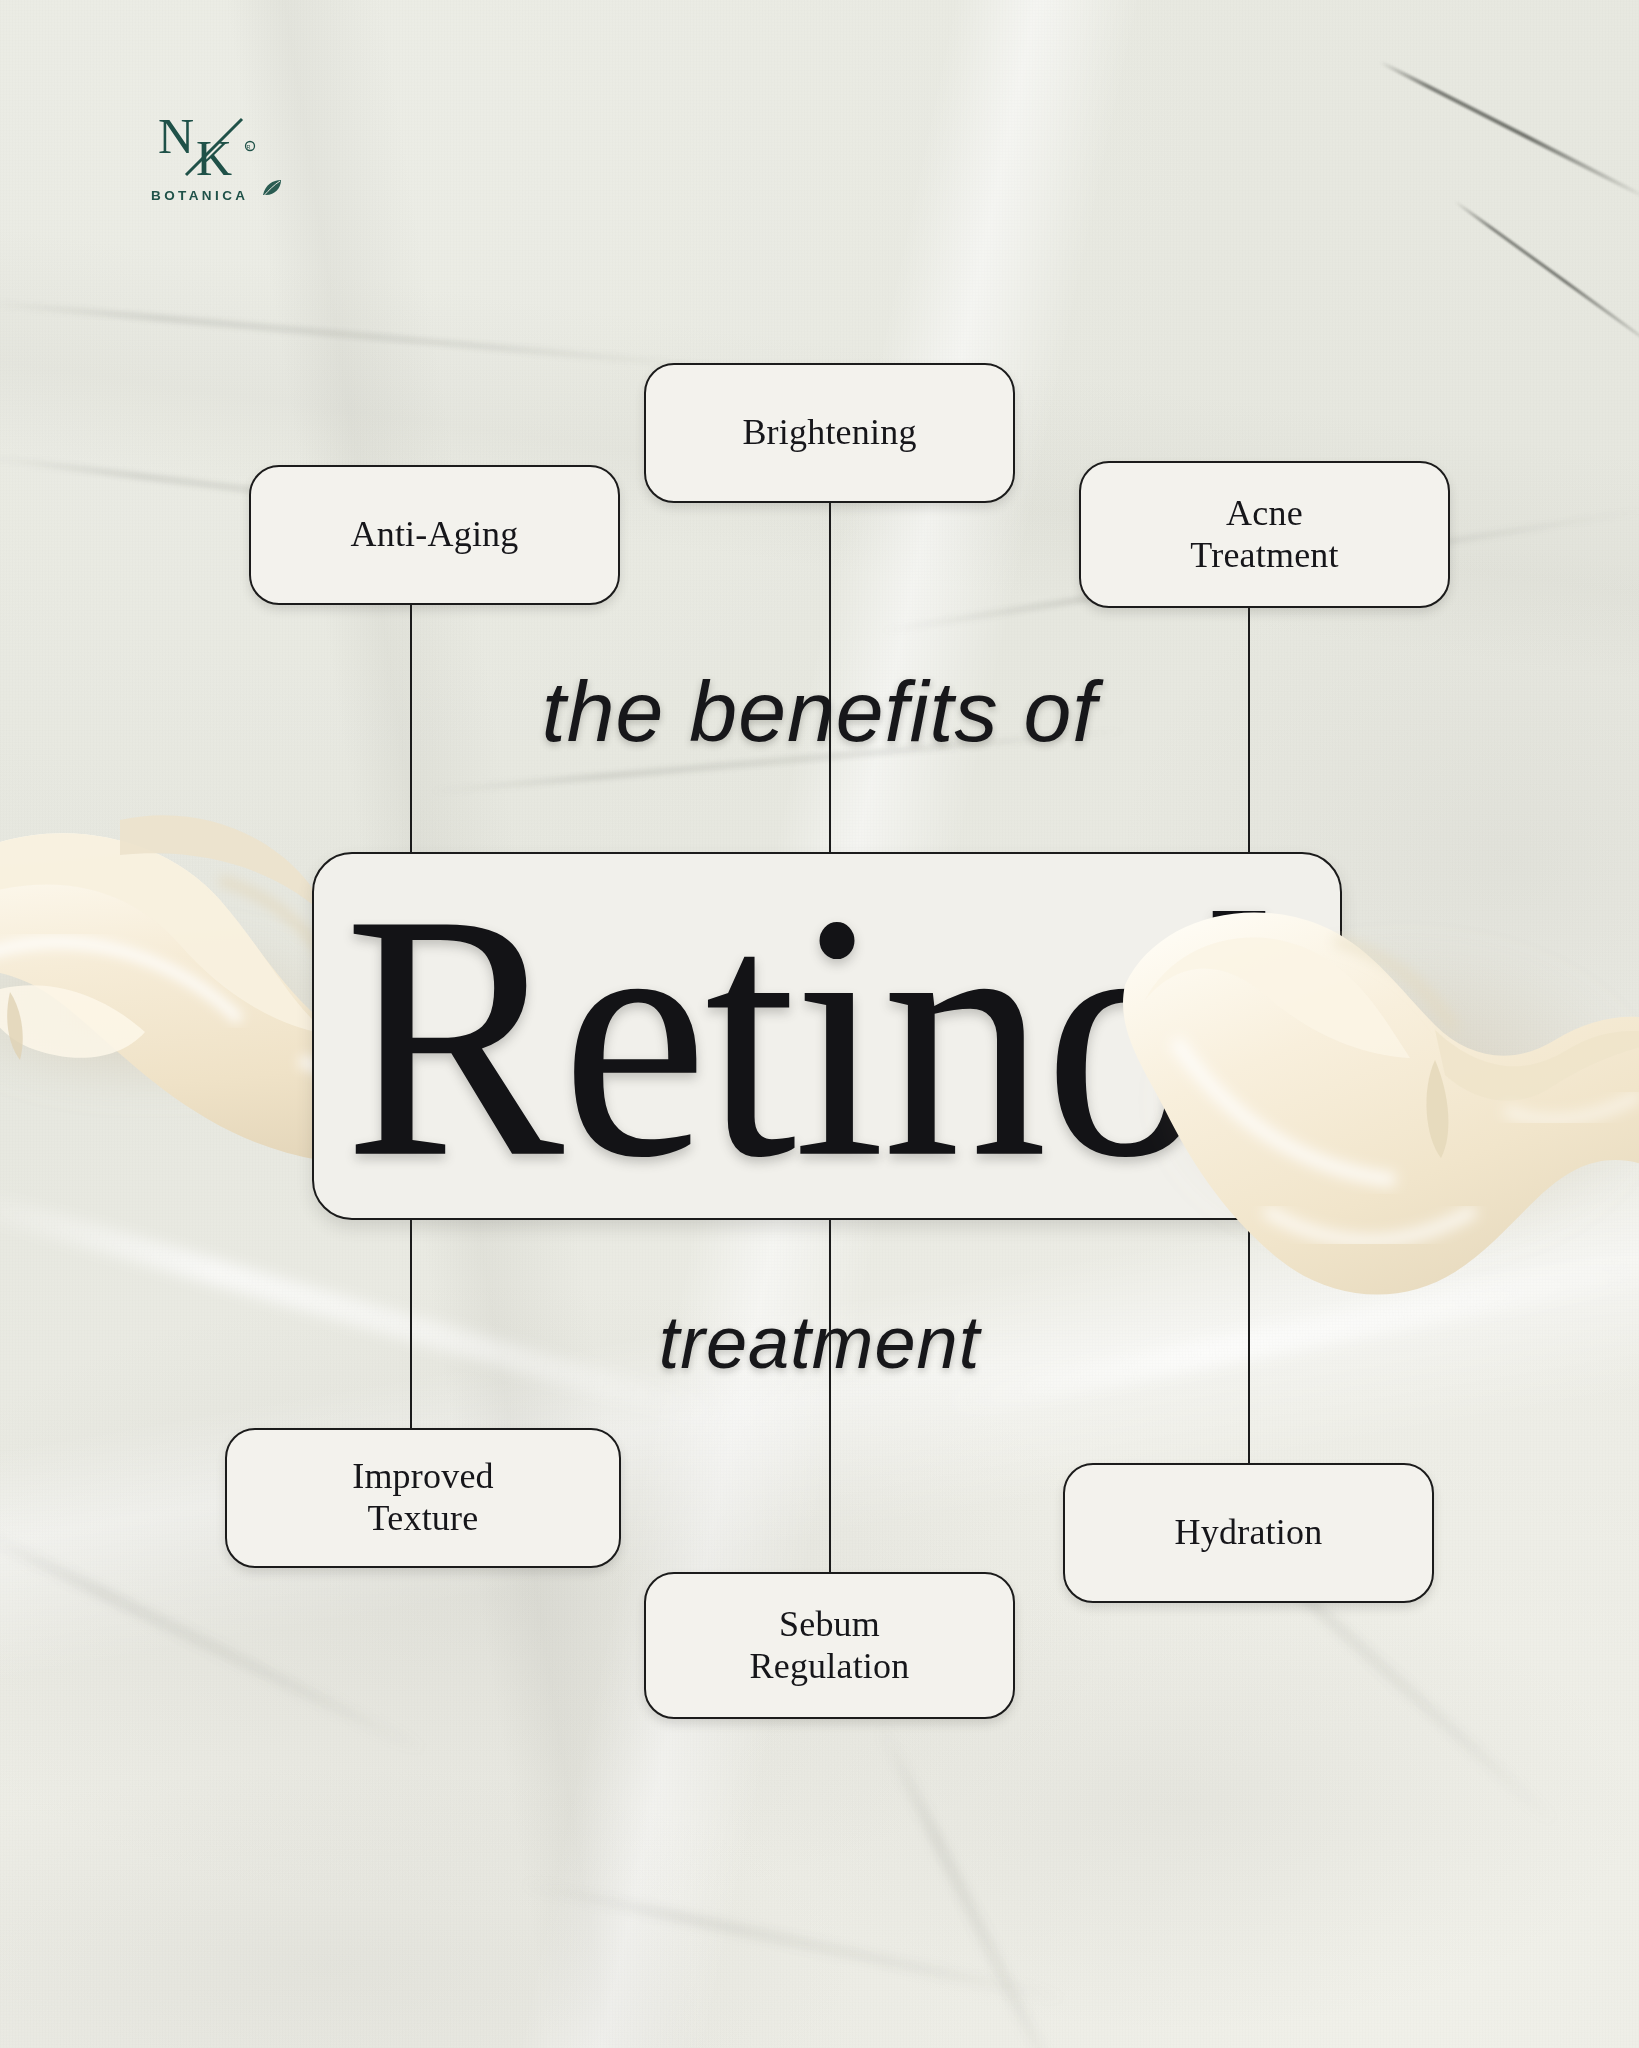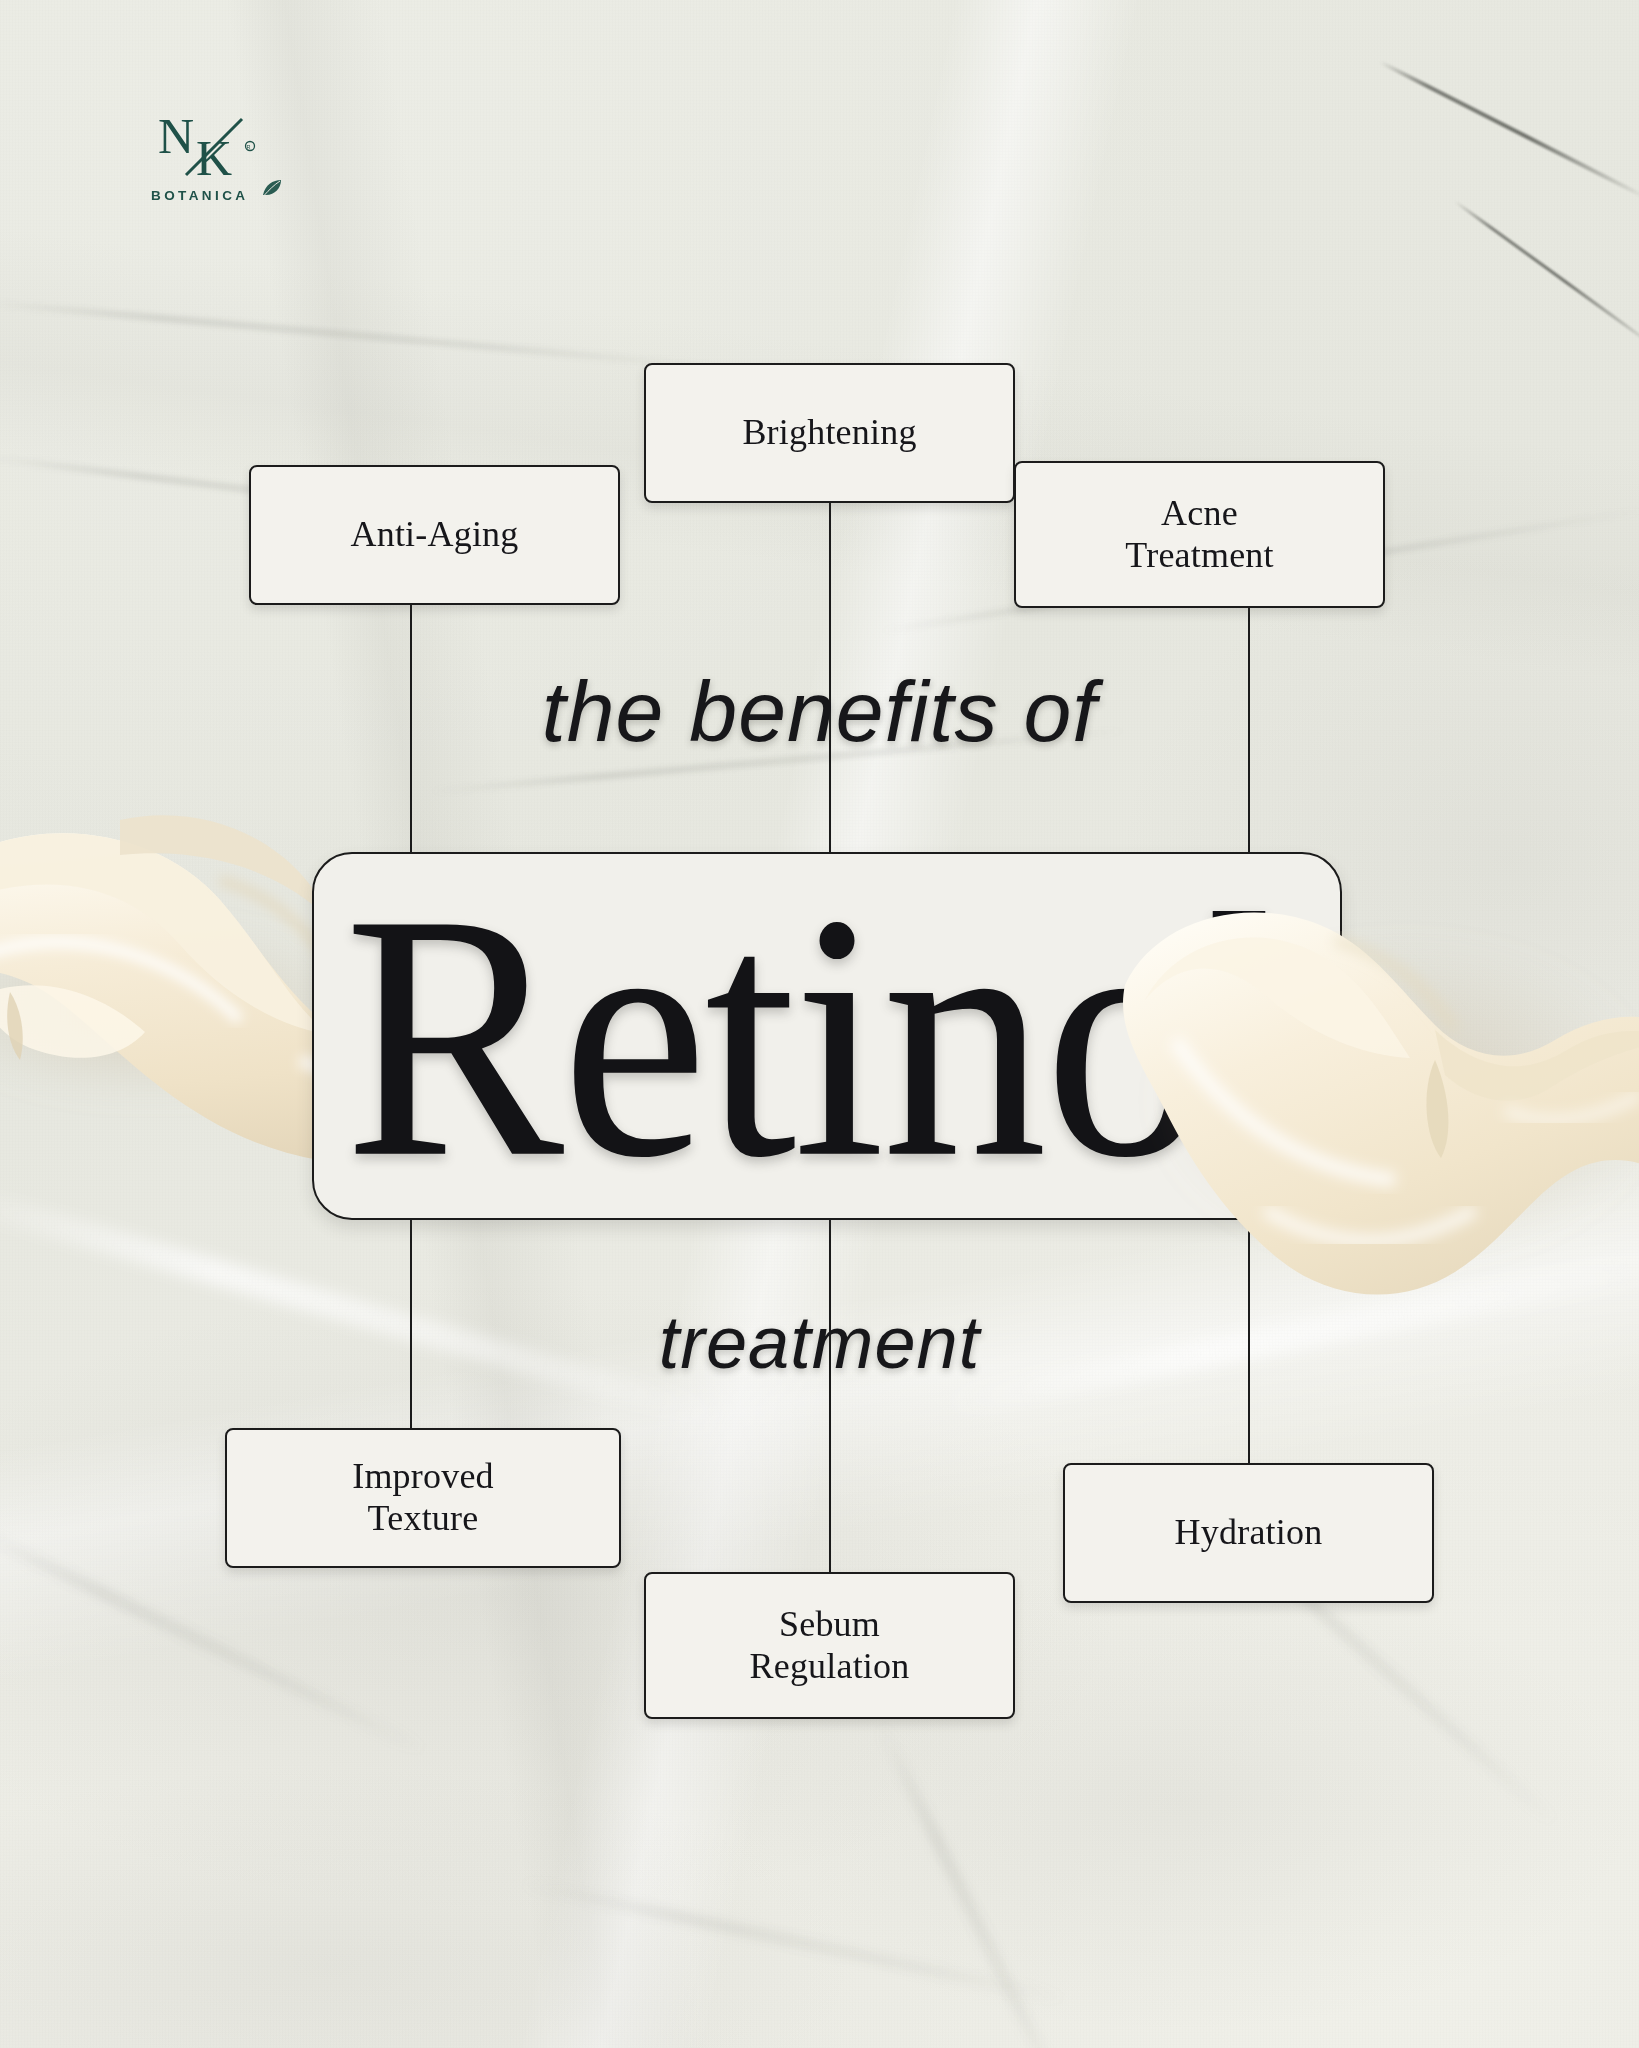--- a/index.html
+++ b/index.html
@@ -93,21 +93,21 @@
     background: #1b1b1b;
     width: 2px;
   }
 
   
   .box {
     position: absolute;
     box-sizing: border-box;
     background: #f3f2ed;
     border: 2px solid #1b1b1b;
-    border-radius: 8px;
+    border-radius: 30px;
     display: flex;
     align-items: center;
     justify-content: center;
     text-align: center;
     color: #16161a;
     box-shadow: 0 5px 10px rgba(80,80,74,.17);
   }
   .box span {
     display: block;
     line-height: 1.16;
@@ -203,21 +203,21 @@
   <div class="line" style="left:1248px; top:1205px; height:260px;"></div>
 
   <div class="box" style="left:225px; top:465px; width:371px; height:140px;margin-left:24px;">
     <span>Anti-Aging</span>
   </div>
 
   <div class="box" style="left:644px; top:363px; width:371px; height:140px;">
     <span>Brightening</span>
   </div>
 
-  <div class="box" style="left:1014px; top:461px; width:371px; height:147px;">
+  <div class="box" style="left:1079px; top:461px; width:371px; height:147px;">
     <span>Acne
 Treatment</span>
   </div>
 
   <div class="script script-top">the benefits of</div>
 
   <svg class="cream cream-left" viewBox="0 0 1020 430">
     <defs>
       <linearGradient id="cl1" x1="0" y1="0" x2="0.3" y2="1">
         <stop offset="0%" stop-color="#fffdf6"></stop>

